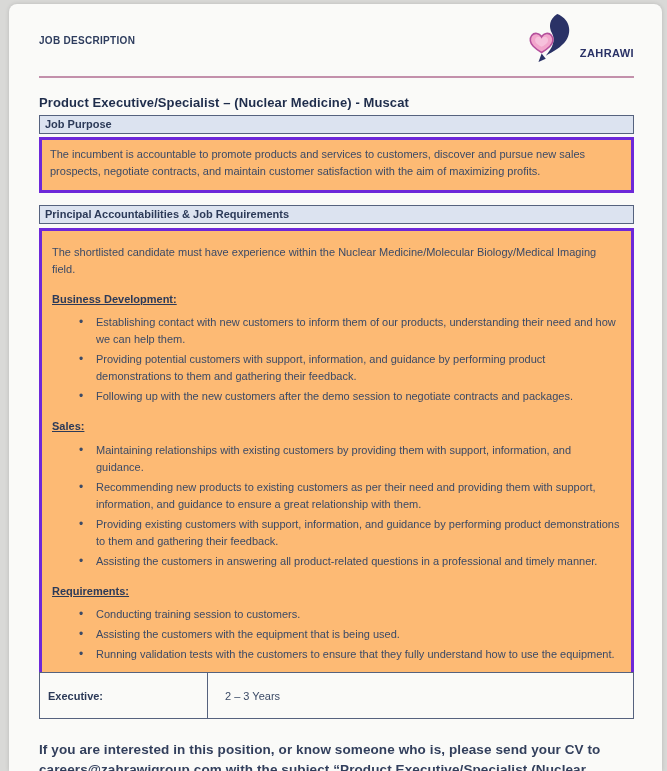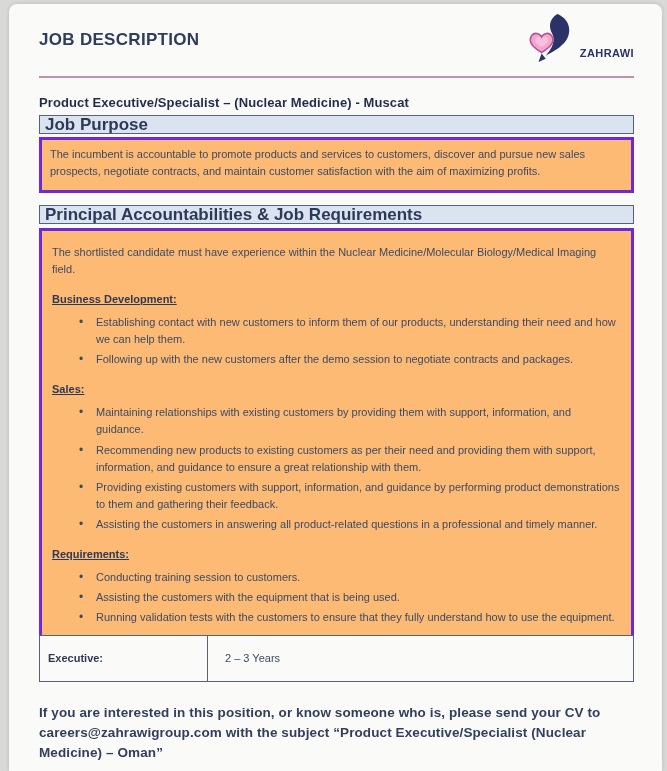--- a/index.html
+++ b/index.html
@@ -14,30 +14,30 @@
     position:absolute; left:9px; right:5px; top:4px; bottom:0;
     background:#fafaf8;
     border-radius:8px 8px 0 0;
     box-shadow:0 0 4px rgba(0,0,0,.15);
     padding:8px 28px 0 30px;
     box-sizing:border-box;
     color:#3b4a66;
   }
   
   .hdr{display:flex;justify-content:space-between;align-items:center;height:56px;}
-  .hdr-title{font-size:17px;font-weight:bold;color:#2e3d5e;letter-spacing:.3px;}
+  .hdr-title{font-size:10px;font-weight:bold;color:#2e3d5e;letter-spacing:.3px;}
   .logo{display:flex;align-items:flex-end;gap:2px;}
   .logo-word{font-size:11px;font-weight:bold;color:#2a3266;letter-spacing:.4px;margin-bottom:8px;}
   .pink-rule{border:none;border-top:2px solid #c390ab;margin:8px 0 0 0;}
   
   .job-title{font-size:13px;font-weight:bold;color:#1f2d4b;margin:17px 0 5px 0;letter-spacing:.1px;}
   
   .bar{
     background:#dce3f0;border:1px solid #55627e;
-    font-size:17px;font-weight:bold;color:#2c3a58;
+    font-size:11px;font-weight:bold;color:#2c3a58;
     padding:2px 6px 2px 5px;line-height:13px;
   }
   .box{
     border:3px solid #6d28d9;background:#fdba74;
     font-size:11px;line-height:1.55;color:#3b4a66;
     margin-top:3px;
   }
   .purpose-box{padding:6px 8px 10px 8px;min-height:32px;}
   .gap{height:12px;}
   .acc-box{padding:13px 10px 6px 10px;margin-top:4px;border-bottom:none;}
@@ -88,20 +88,21 @@
 
   <div class="gap"></div>
 
   <div class="bar">Principal Accountabilities &amp; Job Requirements</div>
   <div class="box acc-box">
     <p class="acc-intro">The shortlisted candidate must have experience within the Nuclear Medicine/Molecular Biology/Medical Imaging field.</p>
 
     <div class="group-h">Business Development:</div>
     <ul class="blt">
       <li>Establishing contact with new customers to inform them of our products, understanding their need and how we can help them.</li>
+      <li>Providing potential customers with support, information, and guidance by performing product demonstrations to them and gathering their feedback.</li>
       <li>Following up with the new customers after the demo session to negotiate contracts and packages.</li>
     </ul>
 
     <div class="group-h">Sales:</div>
     <ul class="blt">
       <li>Maintaining relationships with existing customers by providing them with support, information, and guidance.</li>
       <li>Recommending new products to existing customers as per their need and providing them with support, information, and guidance to ensure a great relationship with them.</li>
       <li>Providing existing customers with support, information, and guidance by performing product demonstrations to them and gathering their feedback.</li>
       <li>Assisting the customers in answering all product-related questions in a professional and timely manner.</li>
     </ul>

